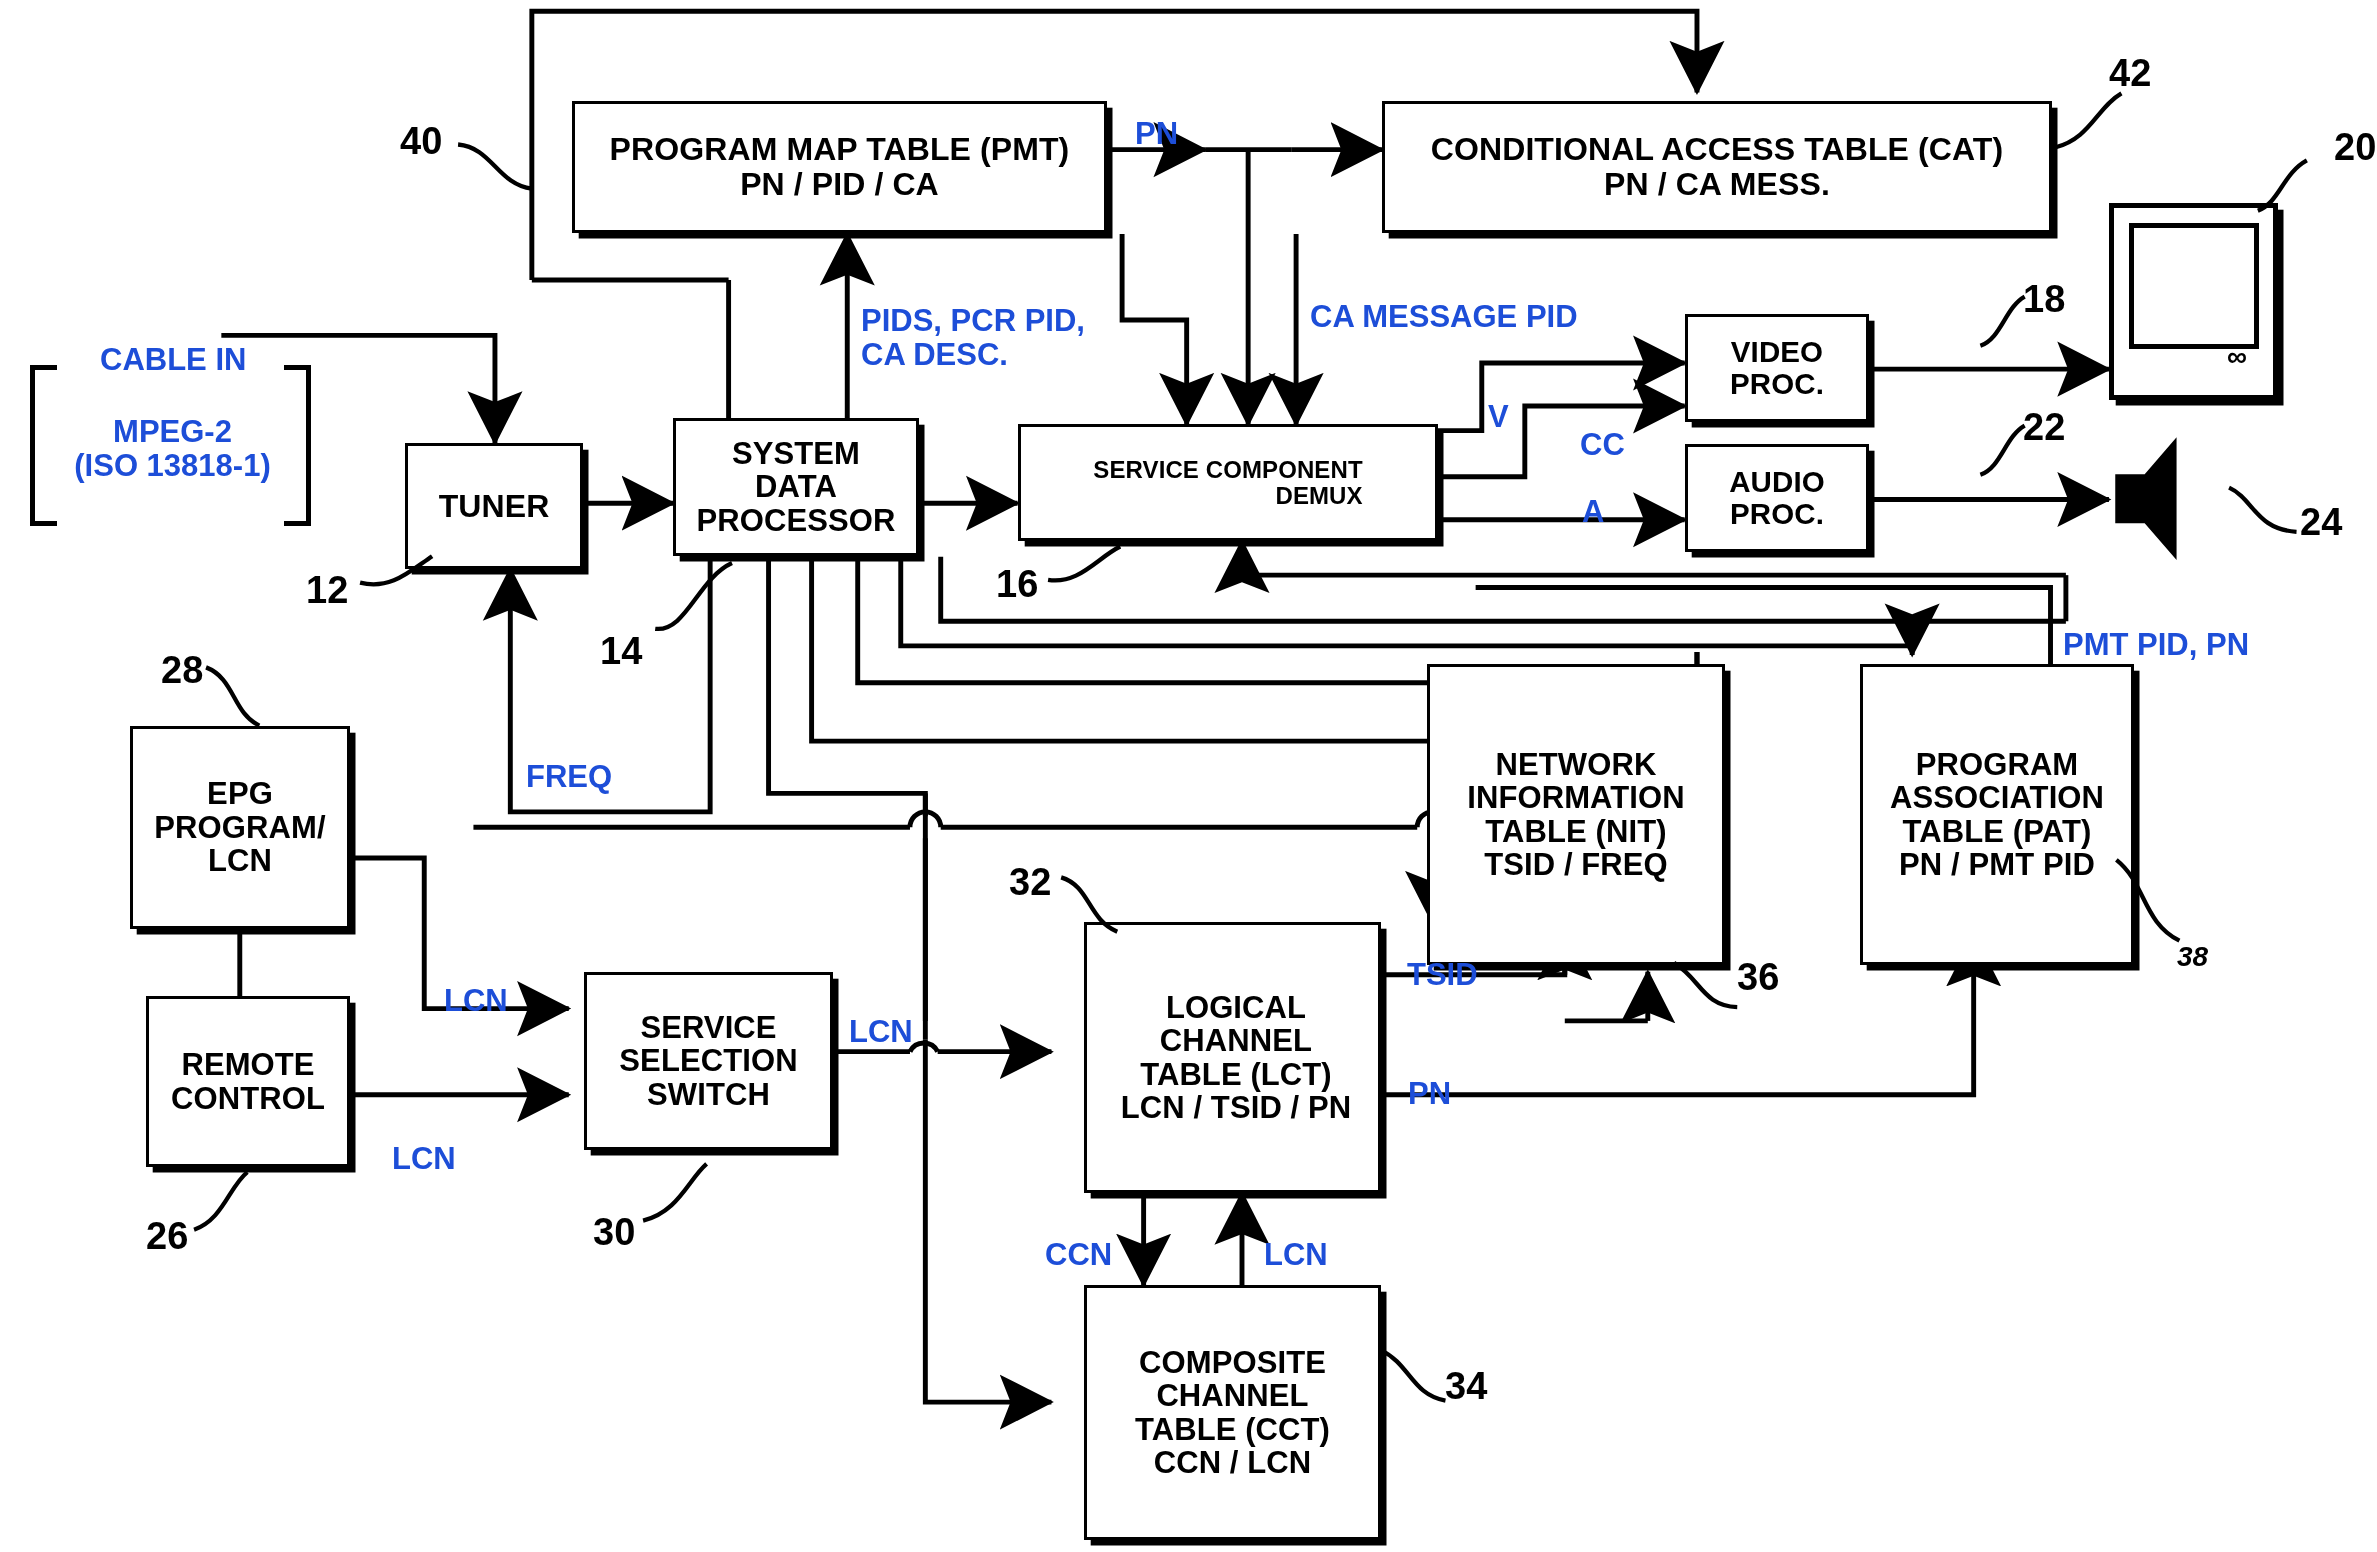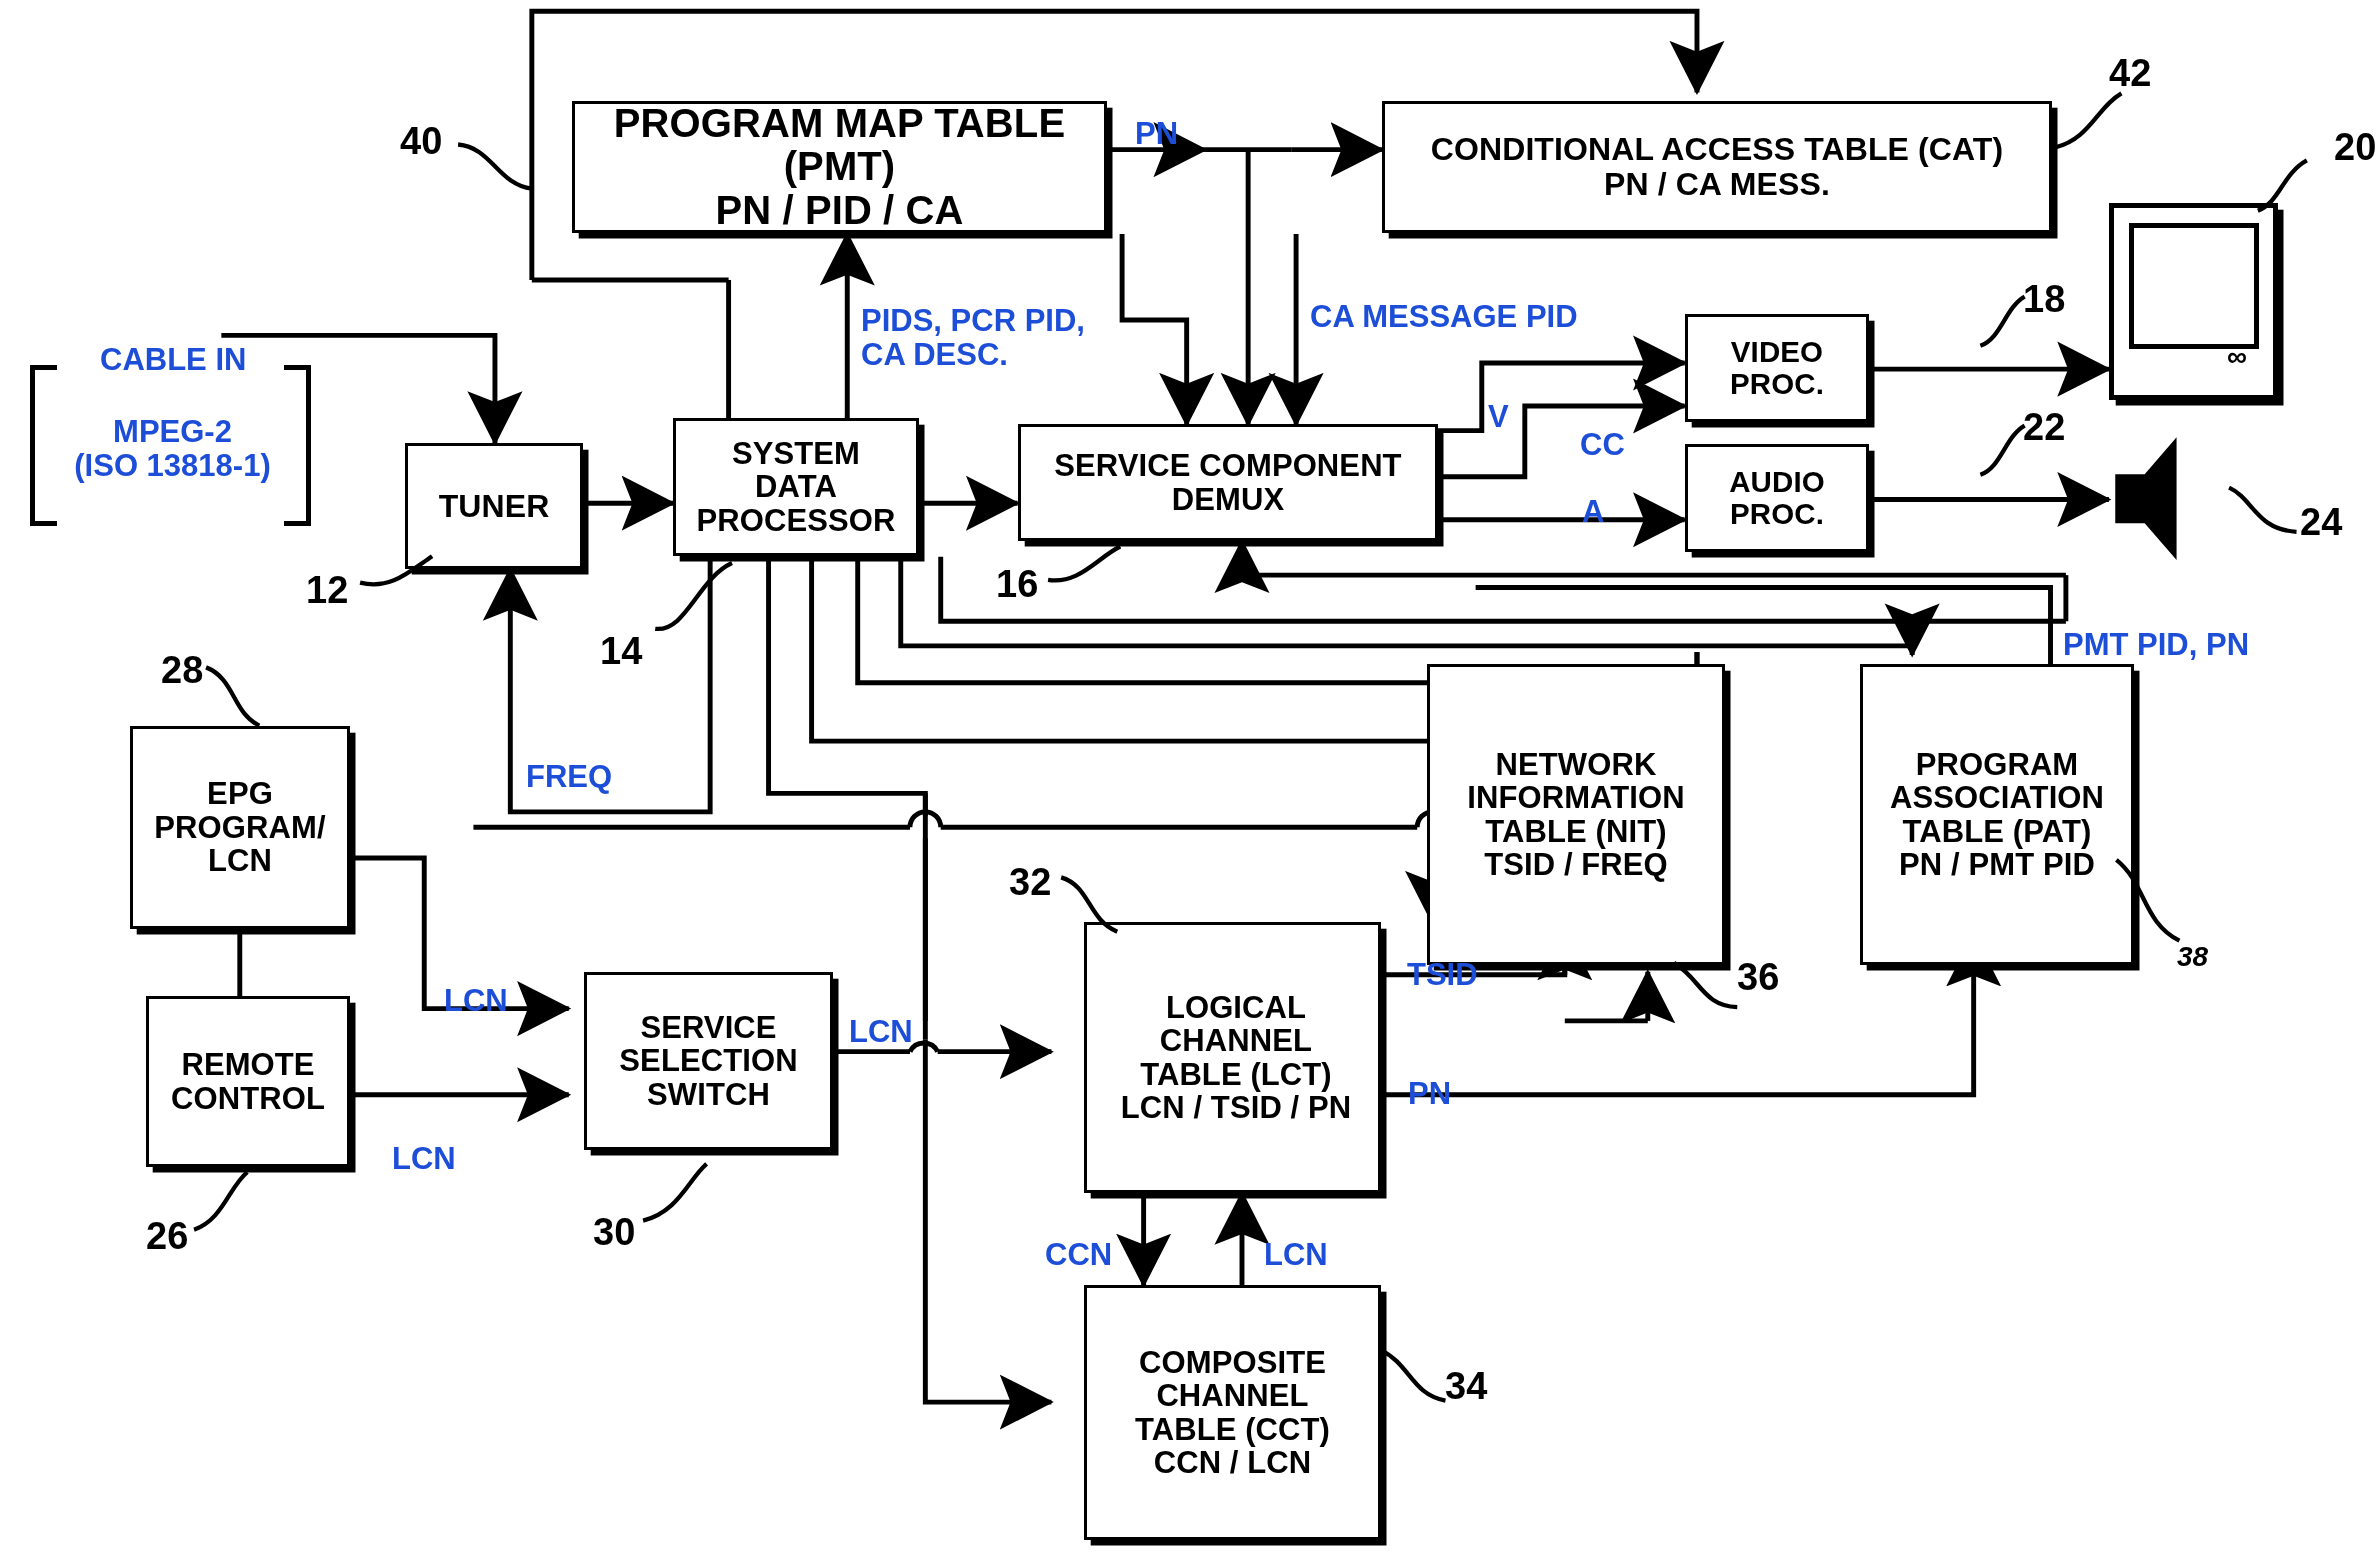--- a/index.html
+++ b/index.html
@@ -125,21 +125,21 @@
 
       <path d="M2245,1780 L3210,1780 L3210,1520" marker-end="url(#ah)"></path>
 
       <path d="M3335,1285 L3335,955 L2400,955"></path>
 
       <path d="M2400,1345 L2530,1345"></path>
     </g>
   </svg>
 
   <div class="box" style="left:572px;top:101px;width:535px;height:132px;">
-    <div class="txt" style="font-size:40px;">
+    <div class="txt" style="font-size:32px;">
       <div>PROGRAM MAP TABLE (PMT)</div>
       <div>PN / PID / CA</div>
     </div>
   </div>
   <div class="refnum" style="left:400px;top:120px;font-size:38px;">40</div>
   <svg style="position:absolute;left:455px;top:132px;width:129px;height:68px;" viewBox="0 0 210 110" width="129" height="68">
     <path d="M5,20 C60,25 70,85 125,92" stroke="#000" fill="none" stroke-width="7"></path>
   </svg>
 
   <div class="box" style="left:1382px;top:101px;width:670px;height:132px;">
@@ -178,21 +178,21 @@
       <div>DATA</div>
       <div>PROCESSOR</div>
     </div>
   </div>
   <div class="refnum" style="left:600px;top:630px;font-size:38px;">14</div>
   <svg style="position:absolute;left:649px;top:560px;width:123px;height:86px;" viewBox="0 0 200 140" width="123" height="86">
     <path d="M10,112 C60,118 80,30 135,5" stroke="#000" fill="none" stroke-width="7"></path>
   </svg>
 
   <div class="box" style="left:1018px;top:424px;width:420px;height:117px;">
-    <div class="txt" style="font-size:31px;">
+    <div class="txt" style="font-size:24px;text-align:right;">
       <div>SERVICE COMPONENT</div>
       <div>DEMUX</div>
     </div>
   </div>
   <div class="refnum" style="left:996px;top:563px;font-size:38px;">16</div>
   <svg style="position:absolute;left:1045px;top:544px;width:111px;height:68px;" viewBox="0 0 180 110" width="111" height="68">
     <path d="M5,58 C55,66 85,22 122,4" stroke="#000" fill="none" stroke-width="7"></path>
   </svg>
 
   <div class="box" style="left:1685px;top:314px;width:184px;height:108px;">

